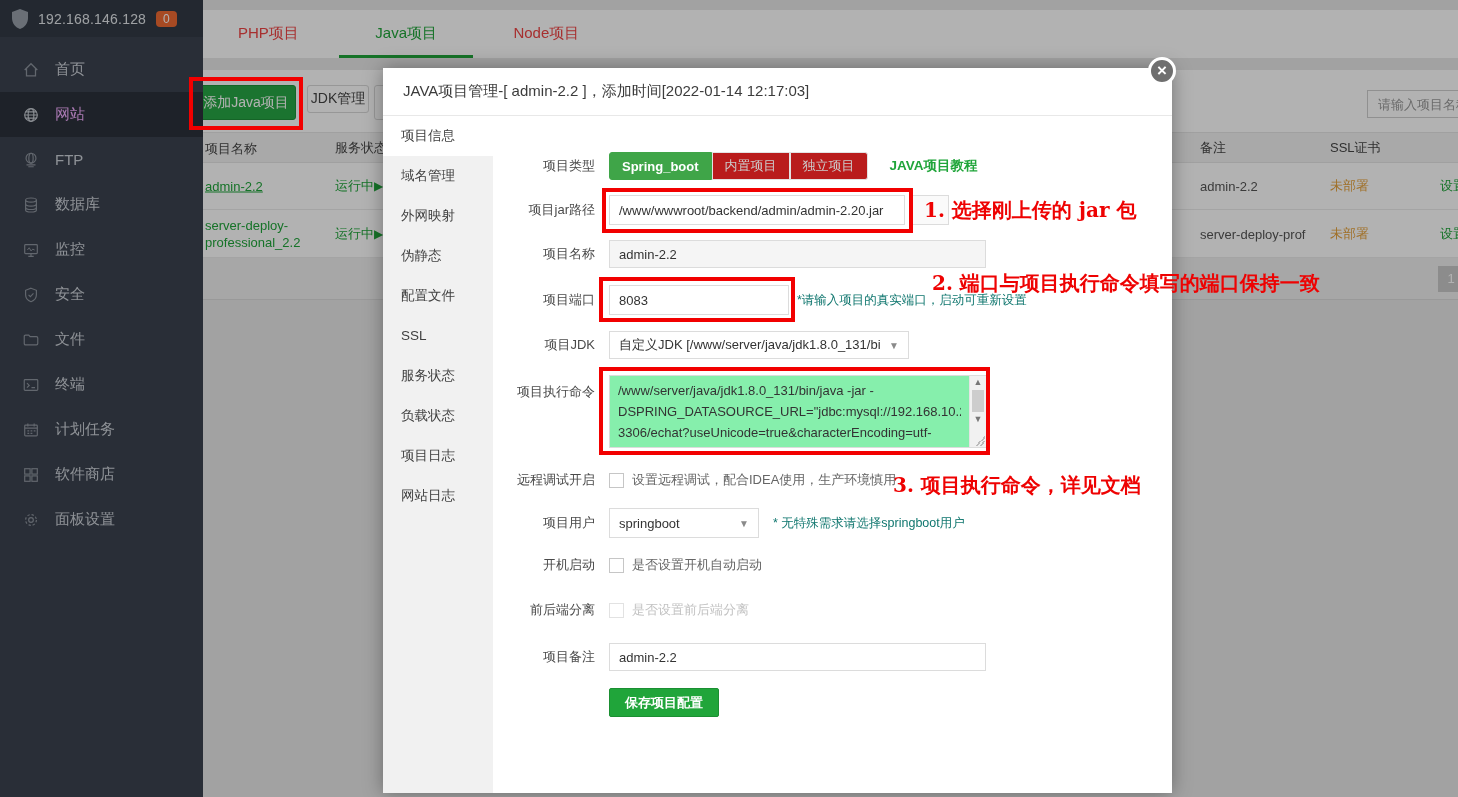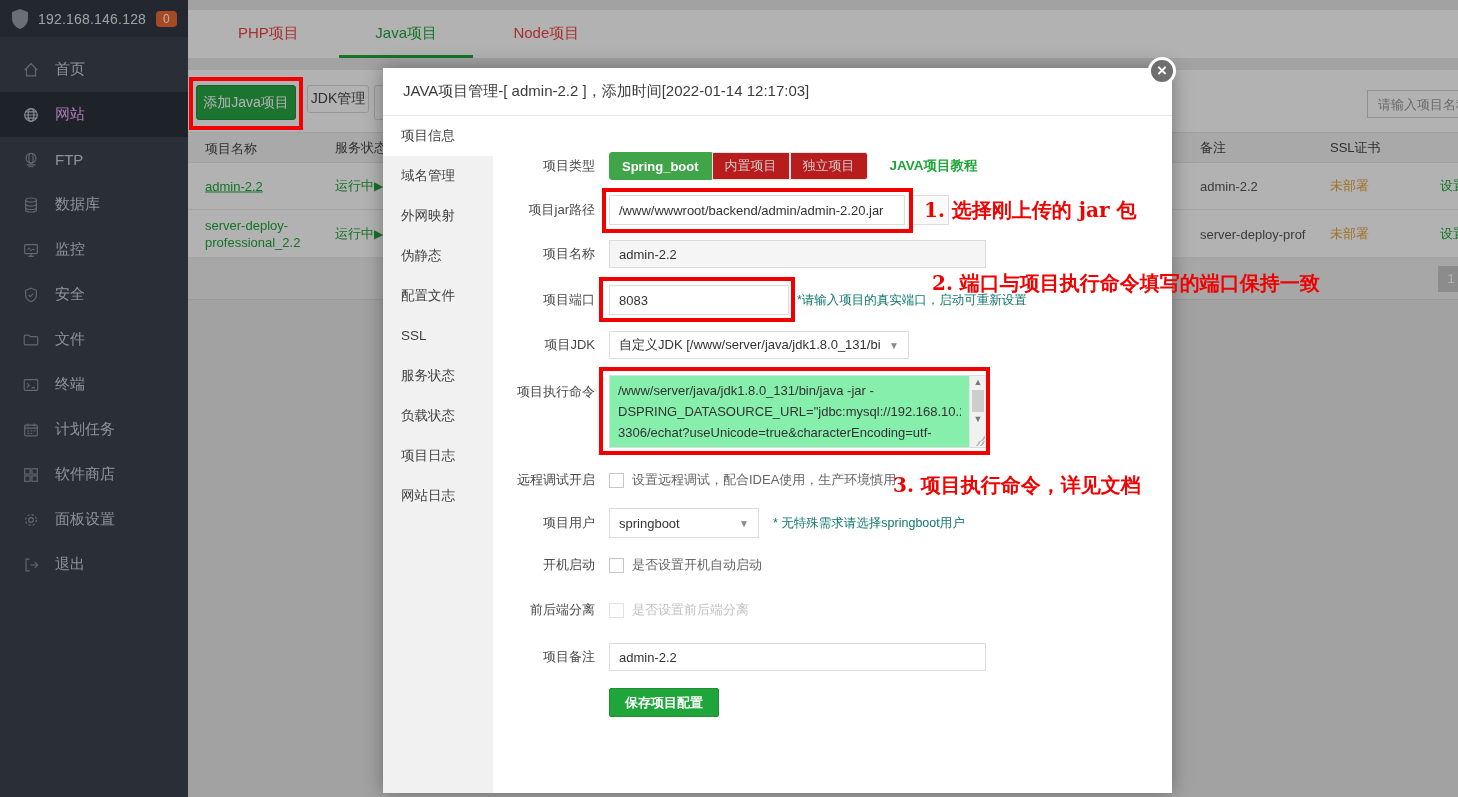--- a/index.html
+++ b/index.html
@@ -1,21 +1,21 @@
 <!DOCTYPE html>
 <html><head>
 <meta charset="utf-8">
 <style>
   * { margin:0; padding:0; box-sizing:border-box; }
   html,body { width:1458px; height:797px; overflow:hidden; background:#e8e8e8;
               font-family:"Liberation Sans","DejaVu Sans",sans-serif; }
   .page { position:absolute; inset:0; }
 
   
-  .sidebar { position:absolute; left:0; top:0; width:188px; height:797px;
+  .sidebar { position:absolute; left:0; top:0; width:203px; height:797px;
              background:#3c434f; z-index:1; }
   .sb-head { height:37px; background:#333a45; display:flex; align-items:center;
              padding:0 10px; gap:8px; }
   .sb-logo { width:20px; height:22px; color:#98a0aa; flex:0 0 auto; }
   .sb-ip { color:#e2e6ea; font-size:14px; letter-spacing:.2px; }
   .sb-badge { background:#f06a33; color:#fff; font-size:12px; border-radius:4px;
               padding:1px 7px; margin-left:2px; }
   .sb-items { padding-top:10px; }
   .sb-item { height:45px; display:flex; align-items:center; padding-left:22px;
              gap:15px; color:#ccd1d8; font-size:15px; cursor:pointer; }
@@ -221,26 +221,20 @@
           </svg>
         <span>软件商店</span>
       </div>
       <div class="sb-item">
         <svg class="ico" viewBox="0 0 20 20" fill="none" stroke="currentColor" stroke-width="1.3">
             <circle cx="10" cy="10" r="2.6"></circle>
             <circle cx="10" cy="10" r="6" stroke-dasharray="2.6 2.1"></circle>
           </svg>
         <span>面板设置</span>
       </div>
-      <div class="sb-item">
-        <svg class="ico" viewBox="0 0 20 20" fill="none" stroke="currentColor" stroke-width="1.3">
-            <path d="M8.5 3.5 H4.5 V16.5 H8.5 M9.5 10 H17 M14.2 6.8 L17.4 10 L14.2 13.2"></path>
-          </svg>
-        <span>退出</span>
-      </div>
     </div>
   </div>
 
   <div class="main">
     <div class="tabbar">
       <span class="tab">PHP项目</span>
       <span class="tab active">Java项目</span>
       <span class="tab">Node项目</span>
     </div>
 

